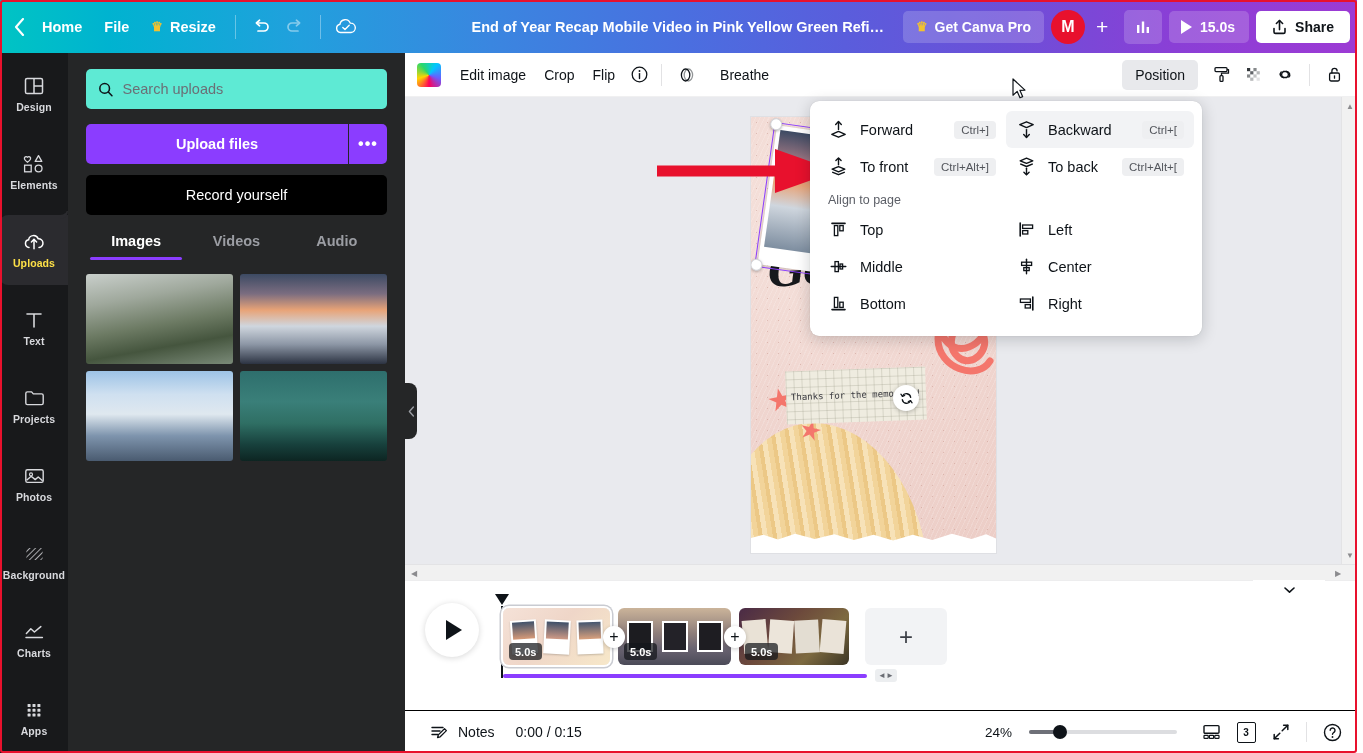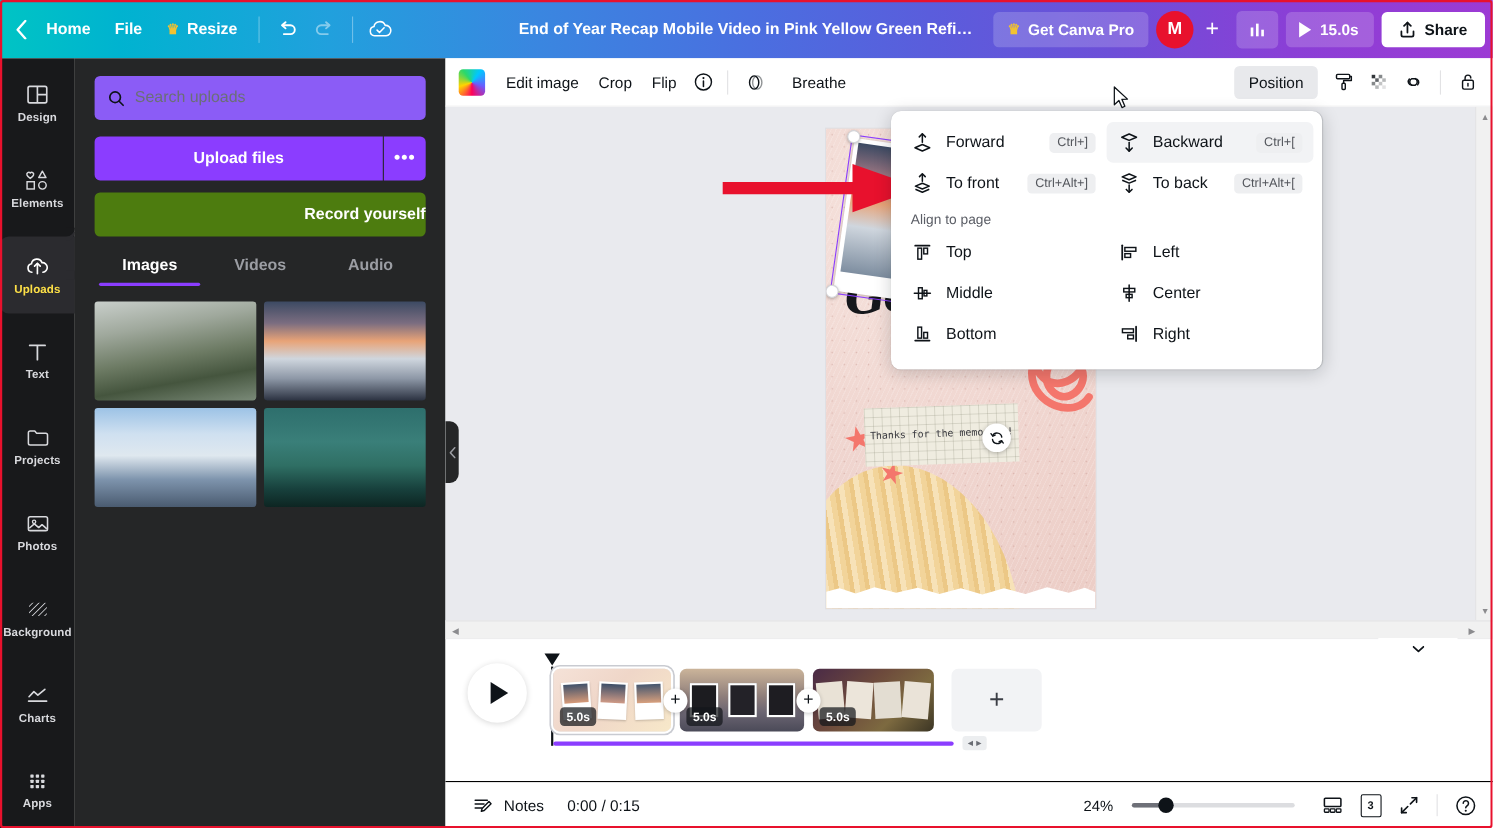--- a/index.html
+++ b/index.html
@@ -103,44 +103,44 @@
   }
   .rail-item.active::before { top: -8px; border-bottom-right-radius: 8px; background: #18191b;
     box-shadow: 0 4px 0 0 #2b2b2f; }
 
   
   .panel {
     position: absolute; left: 68px; top: 53px; width: 337px; height: 700px;
     background: #252627; padding: 16px 18px 0 18px; overflow: hidden;
   }
   .search-wrap {
-    position: relative; background: #8b5cf6; border-radius: 5px;
+    position: relative; background: #5eead4; border-radius: 5px;
     height: 40px; display: flex; align-items: center; padding: 0 12px;
   }
   .search-wrap input {
     border: 0; outline: 0; font-size: 14.5px; color: #0e1318;
     width: 100%; margin-left: 9px; background: transparent;
     font-family: "Liberation Sans", sans-serif;
   }
   .search-wrap input::placeholder { color: #6b6f76; }
   .upload-row { display: flex; margin-top: 15px; gap: 1px; }
   .upload-btn {
     flex: 1; background: #8b3dff; color: #fff; border: 0;
     border-radius: 5px 0 0 5px; height: 40px; font-size: 14.5px;
     font-weight: bold; cursor: pointer; font-family: "Liberation Sans", sans-serif;
   }
   .upload-more {
     width: 38px; background: #8b3dff; color: #fff; border: 0;
     border-radius: 0 5px 5px 0; cursor: pointer; font-size: 16px;
     letter-spacing: 1px; font-weight: bold;
   }
   .record-btn {
-    width: 100%; margin-top: 11px; height: 40px; background: #4d7c0f;
+    width: 100%; margin-top: 11px; height: 40px; background: #000000;
     color: #fff; border: 0; border-radius: 5px; font-size: 14.5px;
-    font-weight: bold; cursor: pointer; font-family: "Liberation Sans", sans-serif; text-align: right;
+    font-weight: normal; cursor: pointer; font-family: "Liberation Sans", sans-serif;
   }
   .tabs { display: flex; margin-top: 18px; }
   .tab {
     flex: 1; text-align: center; color: #9b9da3; font-size: 14.5px;
     font-weight: bold; padding-bottom: 11px; cursor: pointer; position: relative;
   }
   .tab.active { color: #fff; }
   .tab.active::after {
     content: ''; position: absolute; left: 4px; right: 4px; bottom: 0;
     height: 3px; background: #8b3dff; border-radius: 2px;

